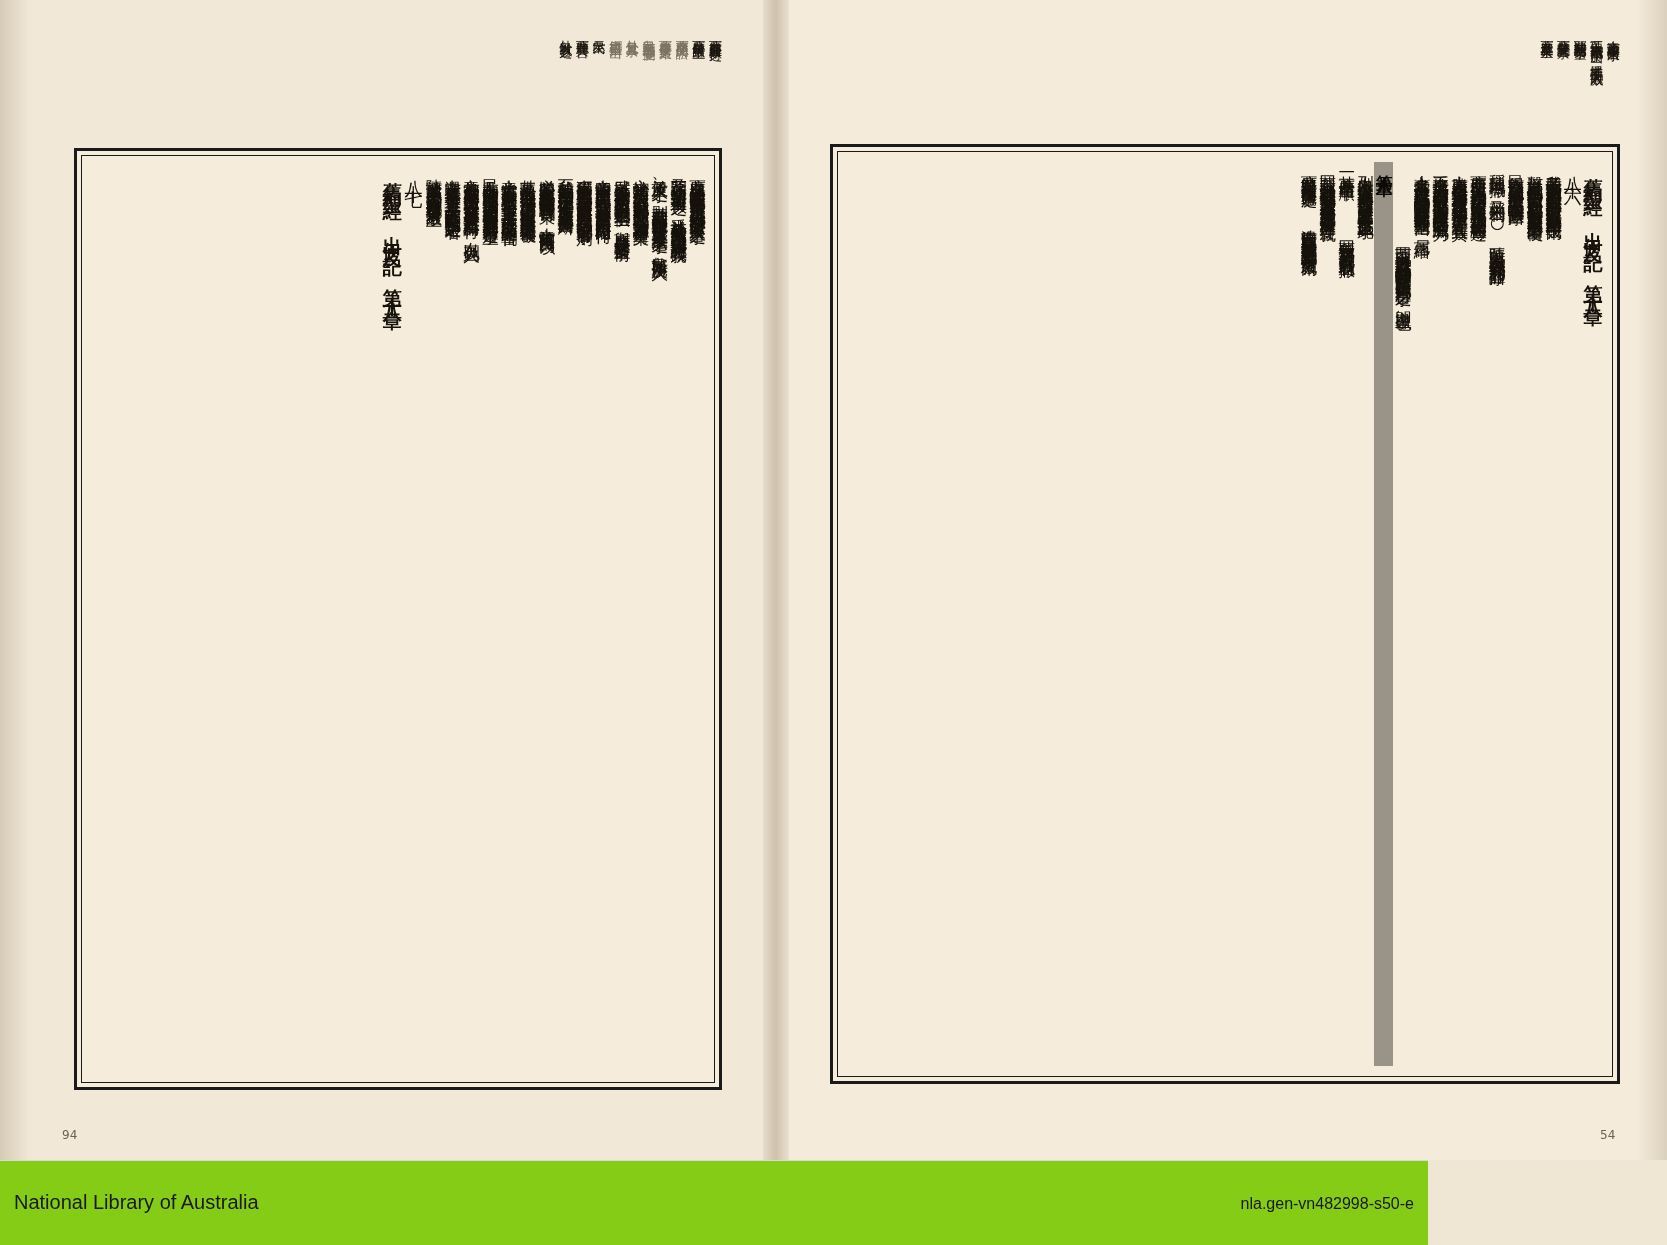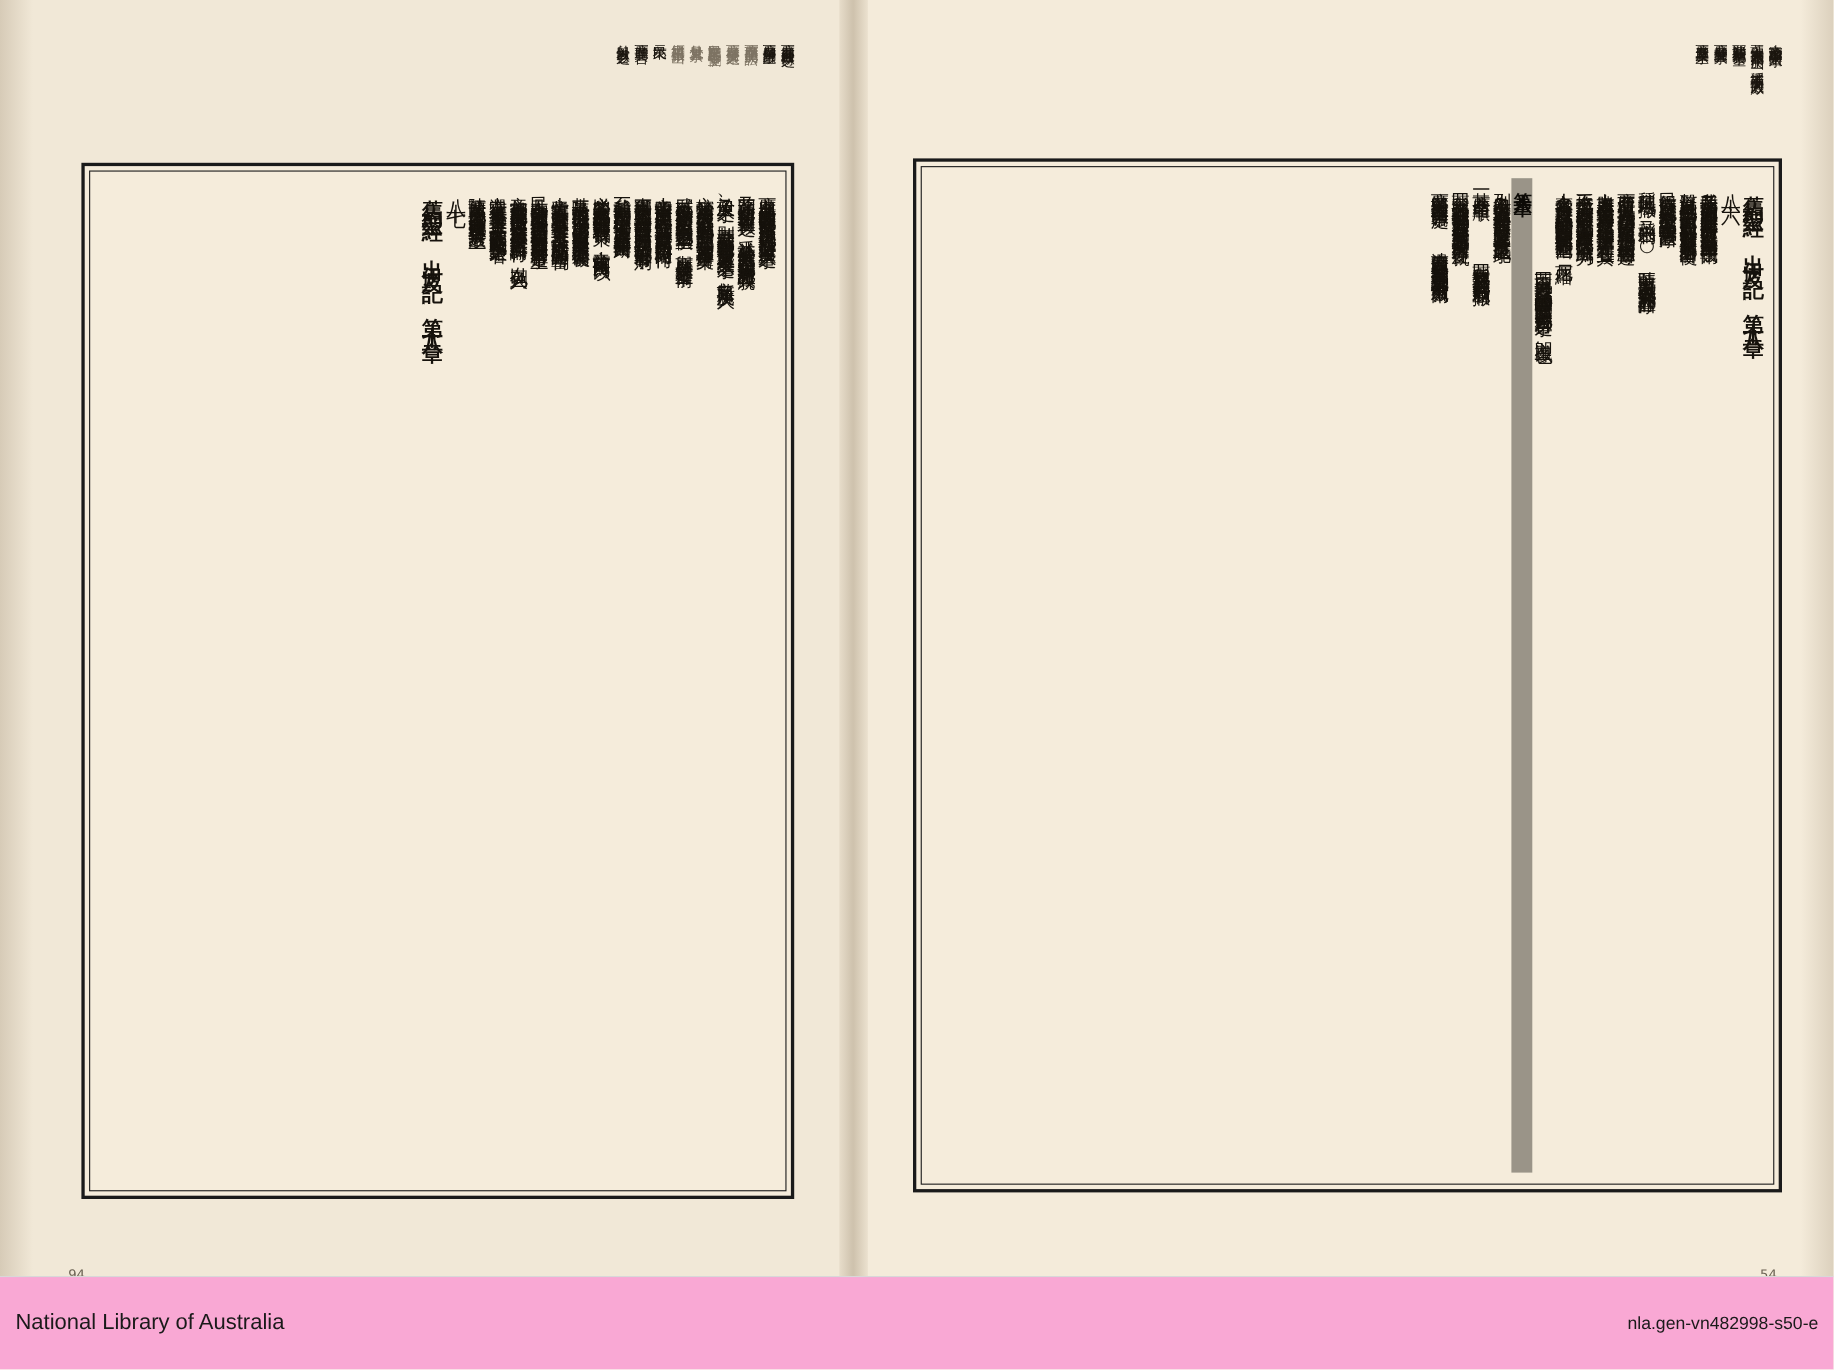--- a/index.html
+++ b/index.html
@@ -132,31 +132,30 @@
     overflow: hidden;
   }
   .mnote.faint { color: #7d7363; }
 
   
   .corner-num {
     position: absolute;
     font-size: 12px;
     color: #6b6253;
     font-family: "DejaVu Sans", sans-serif;
-    margin-top: 24px;
   }
   #corner-left  { left: 62px;  top: 1128px; }
   #corner-right { left: 1600px; top: 1128px; }
 
   
   #footer {
     position: absolute;
     left: 0; top: 1160px;
-    width: 1667px; height: 85px;
-    background: #f9a8d4;
+    width: 1428px; height: 85px;
+    background: #84cc16;
     border-top: 1px solid #d8d8d8;
   }
   #footer .lib {
     position: absolute;
     left: 14px; top: 30px;
     font-size: 20px;
     color: #1a1a1a;
     font-family: "Liberation Sans", sans-serif;
   }
   #footer .ident {

